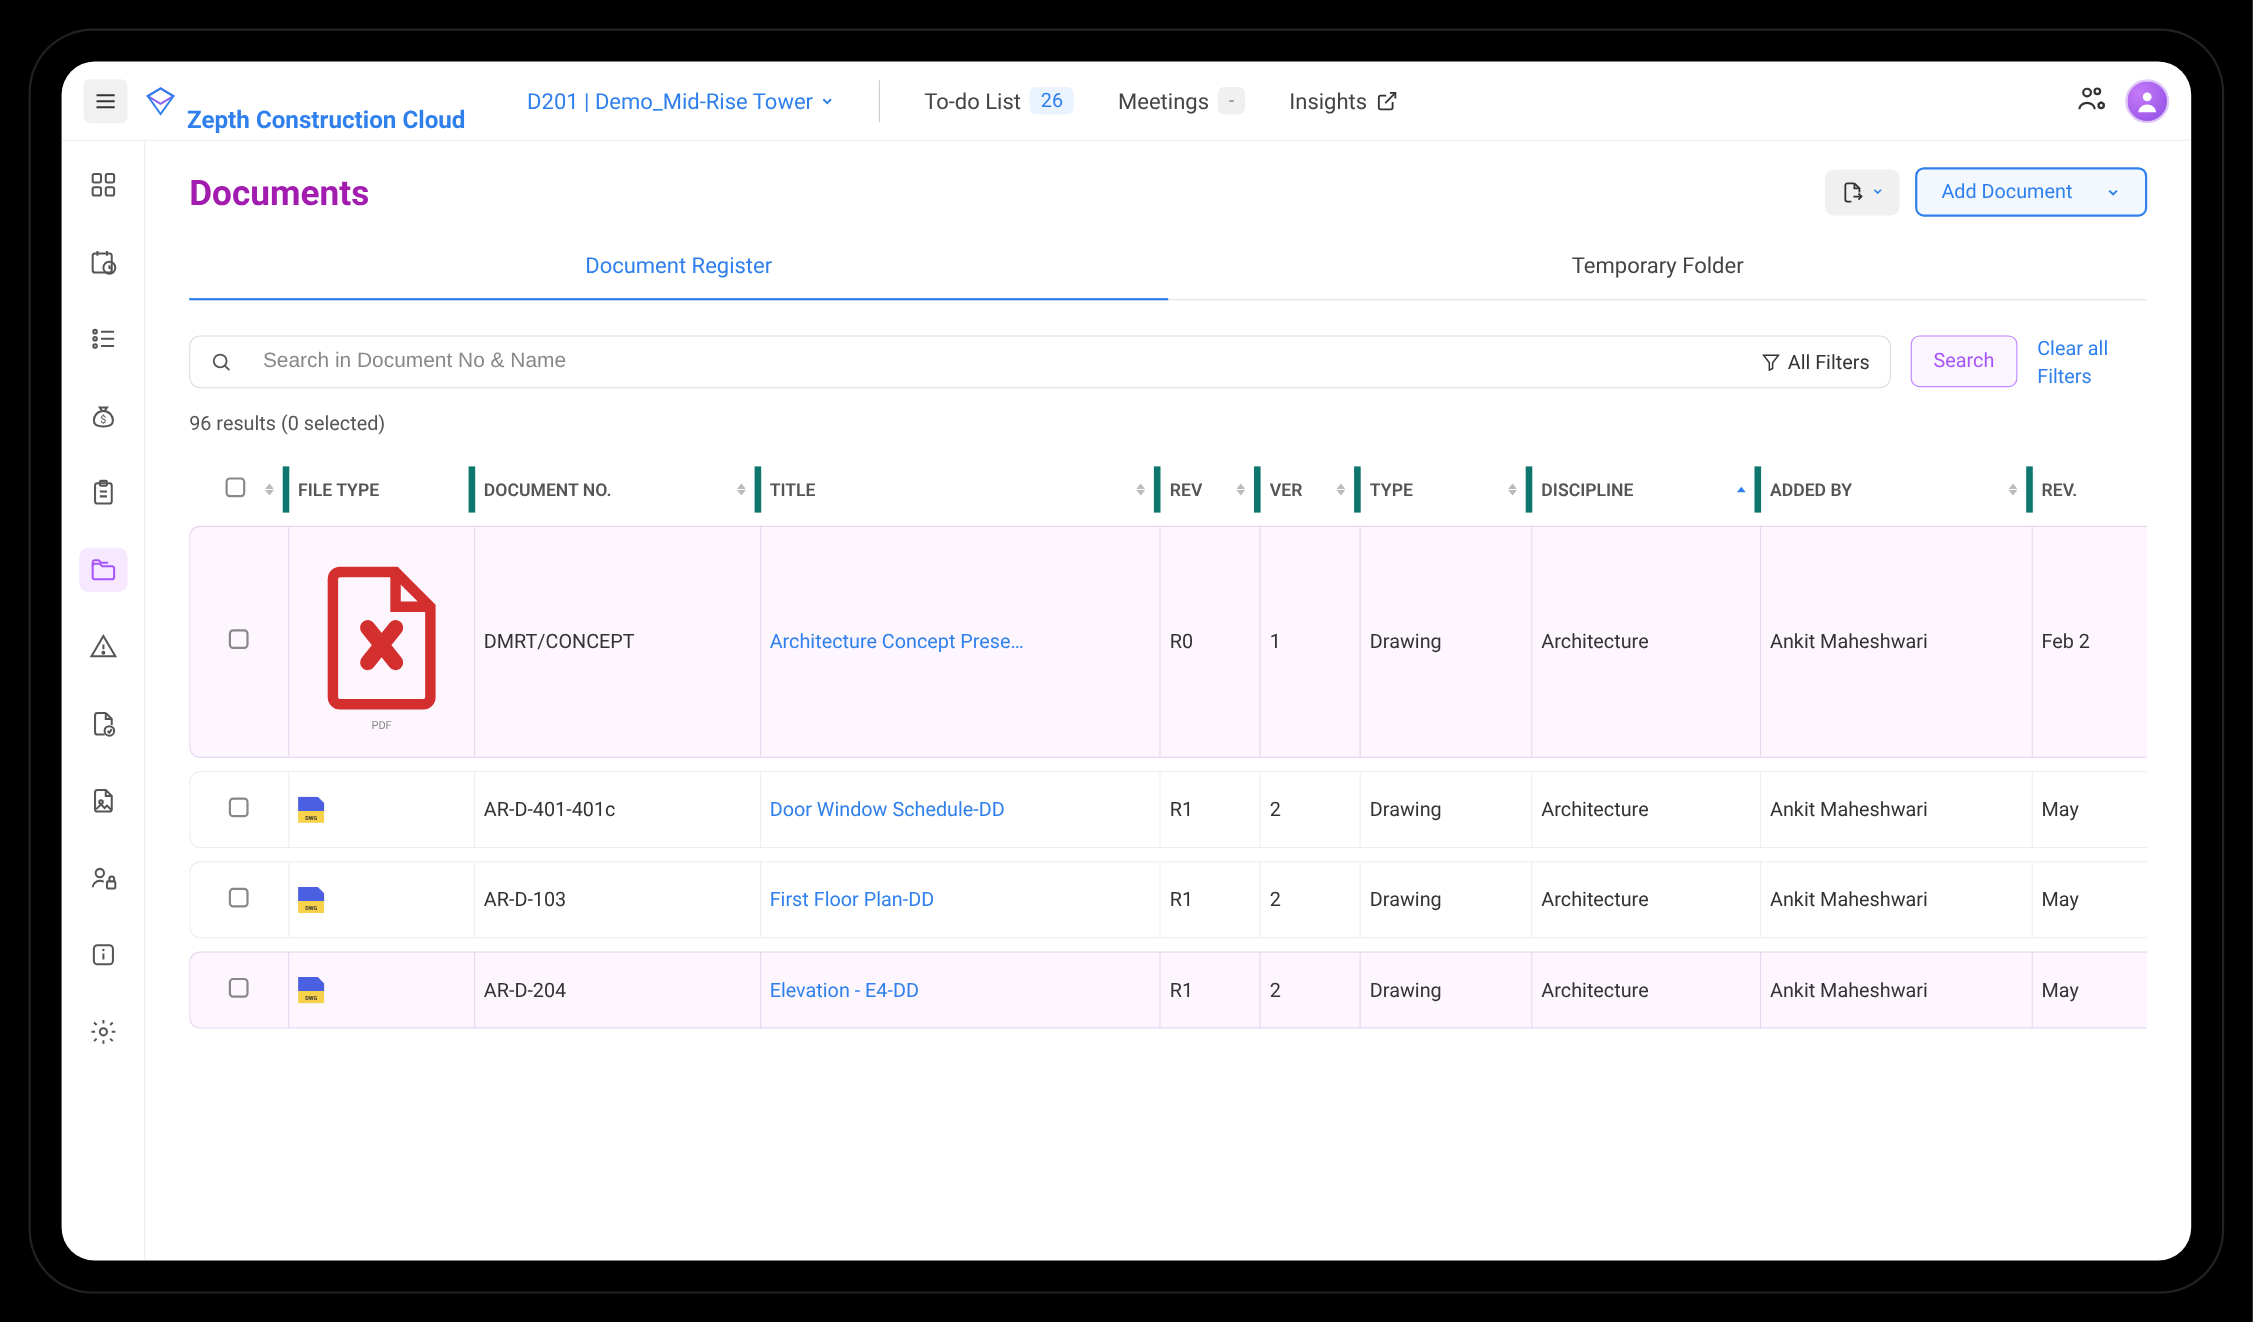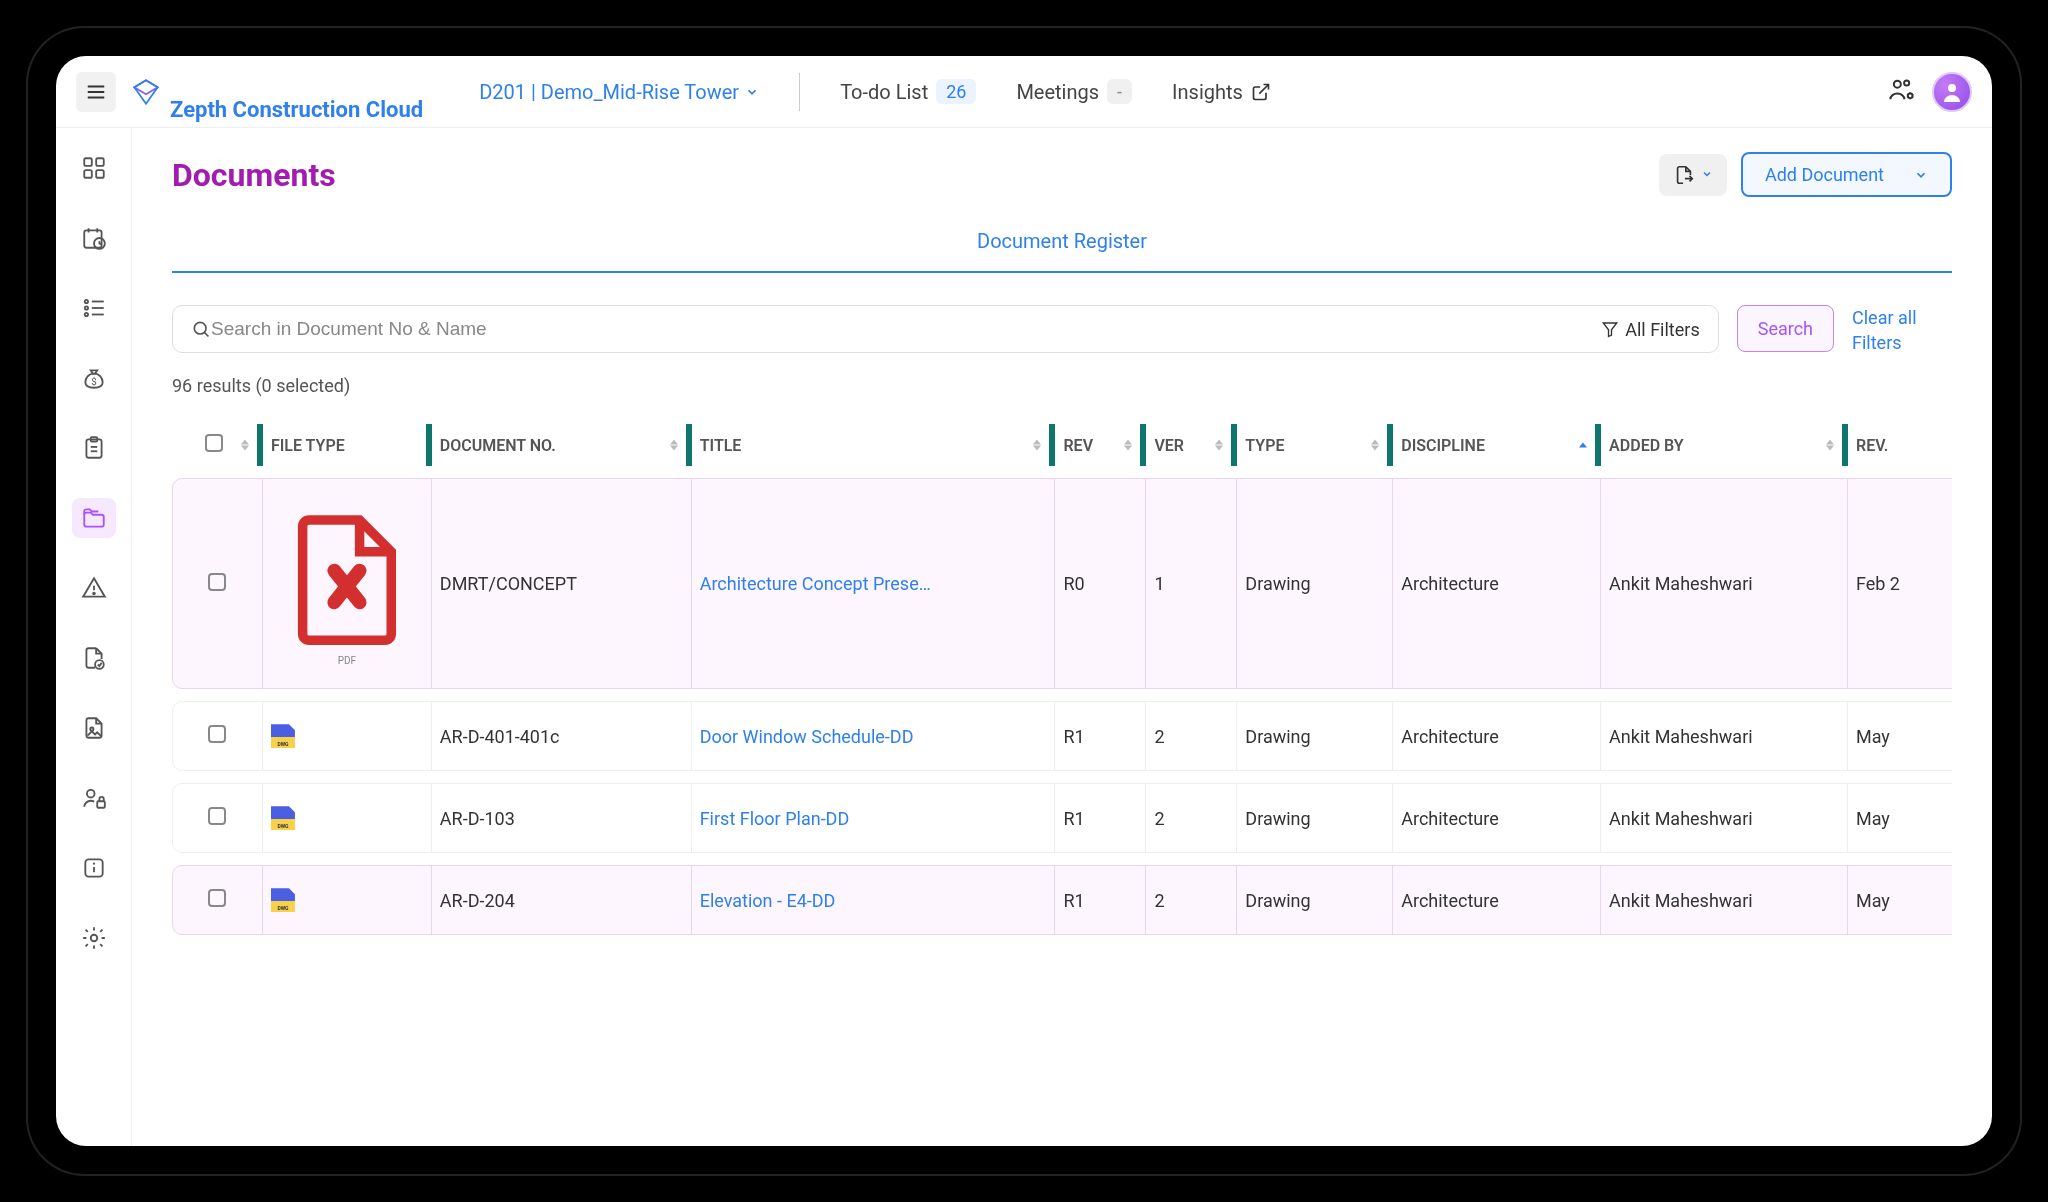--- a/index.html
+++ b/index.html
@@ -155,21 +155,21 @@
   .search-row {
     display: flex; gap: 18px; align-items: flex-start;
     margin-bottom: 20px;
   }
   .search-box {
     flex: 1;
     display: flex; align-items: center;
     border: 1px solid #ddd;
     border-radius: 10px;
     padding: 12px 18px;
-    gap: 0;
+    gap: 28px;
   }
   .search-box input {
     flex: 1;
     border: none;
     outline: none;
     font-size: 19px;
     color: #333;
   }
   .search-box input::placeholder { color: #888; }
   .all-filters {
@@ -453,20 +453,21 @@
               <span>Add Document</span>
               <svg viewBox="0 0 24 24" fill="none" stroke-width="3">
                   <polyline points="6 9 12 15 18 9"></polyline>
                 </svg>
             </div>
           </div>
         </div>
 
         <div class="tabs">
           <div class="tab active">Document Register</div>
+          <div class="tab">Temporary Folder</div>
         </div>
 
         <div class="search-row">
           <div class="search-box">
             <svg viewBox="0 0 24 24" width="20" height="20" fill="none" stroke="#555" stroke-width="2">
                 <circle cx="11" cy="11" r="7"></circle>
                 <line x1="21" y1="21" x2="16" y2="16"></line>
               </svg>
             <input placeholder="Search in Document No &amp; Name" style="">
             <div class="all-filters">

